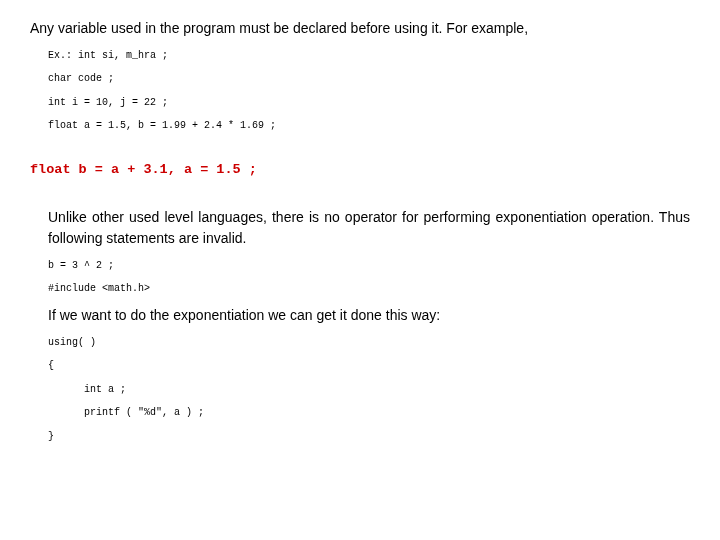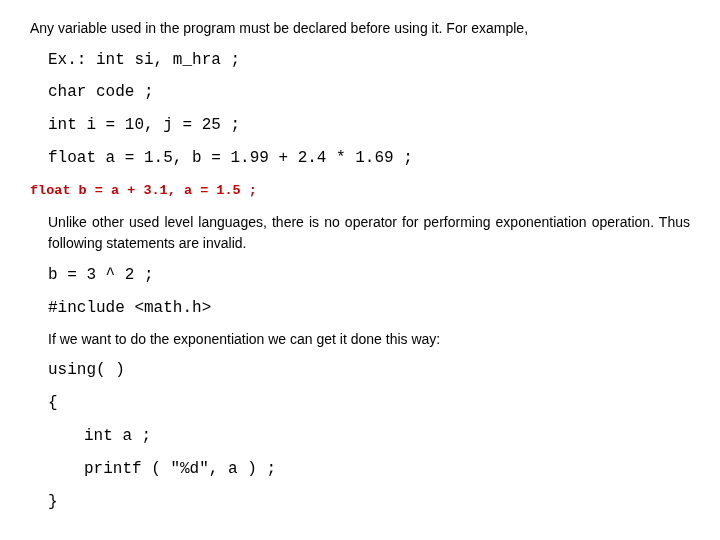--- a/index.html
+++ b/index.html
@@ -24,49 +24,49 @@
       margin-bottom: 8px;
     }
     .indent1 {
       padding-left: 18px;
     }
     .indent2 {
       padding-left: 36px;
     }
     .code-block {
       font-family: 'Courier New', Courier, monospace;
-      font-size: 16px;
+      font-size: 10px;
     }
     .highlighted {
       color: #cc0000;
       font-family: 'Courier New', Courier, monospace;
       font-size: 13.5px;
       font-weight: bold;
     }
     .section-gap {
-      margin-top: 10px;
+      margin-top: 26px;
     }
     .justify-text {
       text-align: justify;
     }
   </style>
 </head>
 <body>
 
 <div class="container">
 
   <p class="paragraph">Any variable used in the program must be declared before using it. For example,</p>
 
   <div class="indent1">
     <p class="paragraph code-block">Ex.: int si, m_hra ;</p>
     <p class="paragraph code-block">char code ;</p>
   </div>
 
   <div class="indent1">
-    <p class="paragraph code-block">int i = 10, j = 25 ;</p>
+    <p class="paragraph code-block">int i = 10, j = 22 ;</p>
     <p class="paragraph code-block">float a = 1.5, b = 1.99 + 2.4 * 1.69 ;</p>
   </div>
 
   <div class="section-gap">
     <p class="paragraph highlighted section-gap">float b = a + 3.1, a = 1.5 ;</p>
   </div>
 
   <div class="indent1 section-gap">
     <p class="paragraph justify-text">Unlike  other  used  level  languages,  there  is  no  operator  for  performing exponentiation operation. Thus following statements are invalid.</p>
     <p class="paragraph code-block">b = 3 ^ 2 ;</p>

